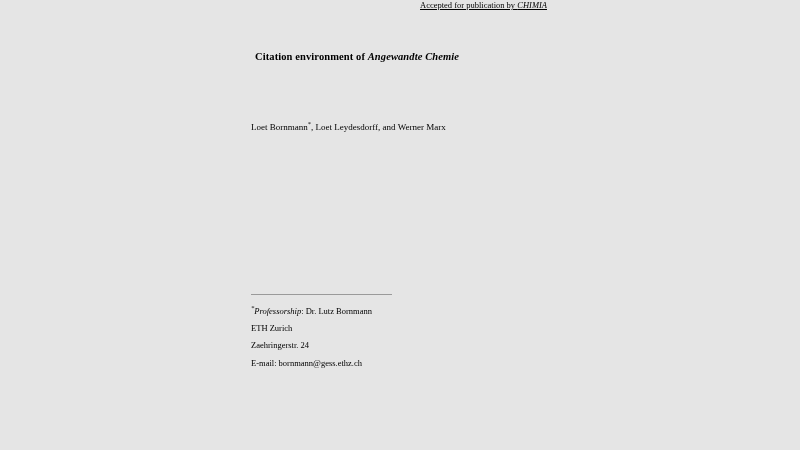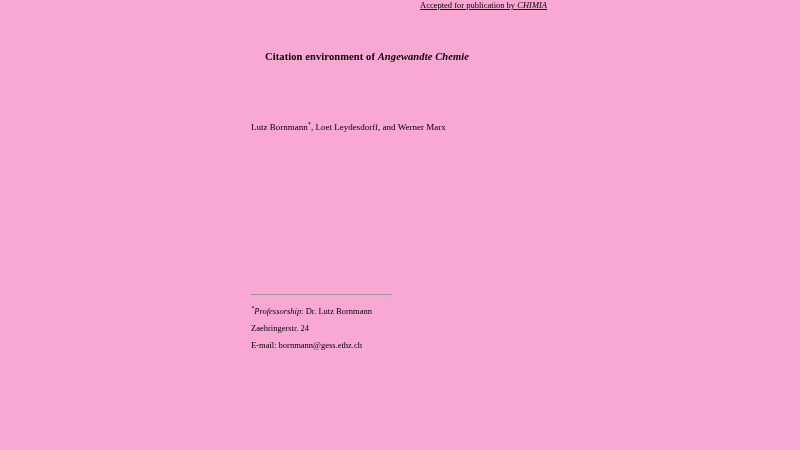--- a/index.html
+++ b/index.html
@@ -17,21 +17,21 @@
     position: relative;
   }
 
   
   .page {
     position: absolute;
     left: 0;
     top: 0;
     width: 800px;
     height: 450px;
-    background: #f9a8d4;
+    background: #e5e5e5;
   }
 
   
   .header-line {
     position: absolute;
     left: 251px;
     top: 0px;
     width: 296px;
     text-align: right;
     font-size: 8.5px;
@@ -42,21 +42,21 @@
     text-decoration: underline;
     text-underline-offset: 1px;
   }
   .header-line .jrnl {
     font-style: italic;
   }
 
   
   .doc-title {
     position: absolute;
-    left: 265px;
+    left: 255px;
     top: 43px;
     width: 420px;
     font-size: 10.5px;
     font-weight: bold;
     line-height: 13px;
     letter-spacing: 0.1px;
     white-space: nowrap;
   }
   .doc-title .jrnl {
     font-style: italic;
@@ -115,26 +115,27 @@
 <body>
 
 <div class="page">
 
   <div class="header-line">
     <span class="hdr-underline"><span>Accepted for publication by </span><span class="jrnl">CHIMIA</span></span>
   </div>
 
   <h1 class="doc-title"><span>Citation environment of </span><span class="jrnl">Angewandte Chemie</span></h1>
 
-  <div class="authors"><span>Lutz Bornmann</span><sup>*</sup><span>, Loet Leydesdorff, and Werner Marx</span></div>
+  <div class="authors"><span>Loet Bornmann</span><sup>*</sup><span>, Loet Leydesdorff, and Werner Marx</span></div>
 
   <hr class="footnote-rule">
 
   <div class="footnote-block">
 
     <div class="fn-line"><span class="corr-label"><sup>*</sup><span>Professorship</span></span><span>: </span><span>Dr. Lutz Bornmann</span></div>
 
+    <div class="fn-line">ETH Zurich</div>
     <div class="fn-line">Zaehringerstr. 24</div>
     <div class="fn-line">E-mail: bornmann@gess.ethz.ch</div>
 
   </div>
 
 </div>
 
 </body></html>

